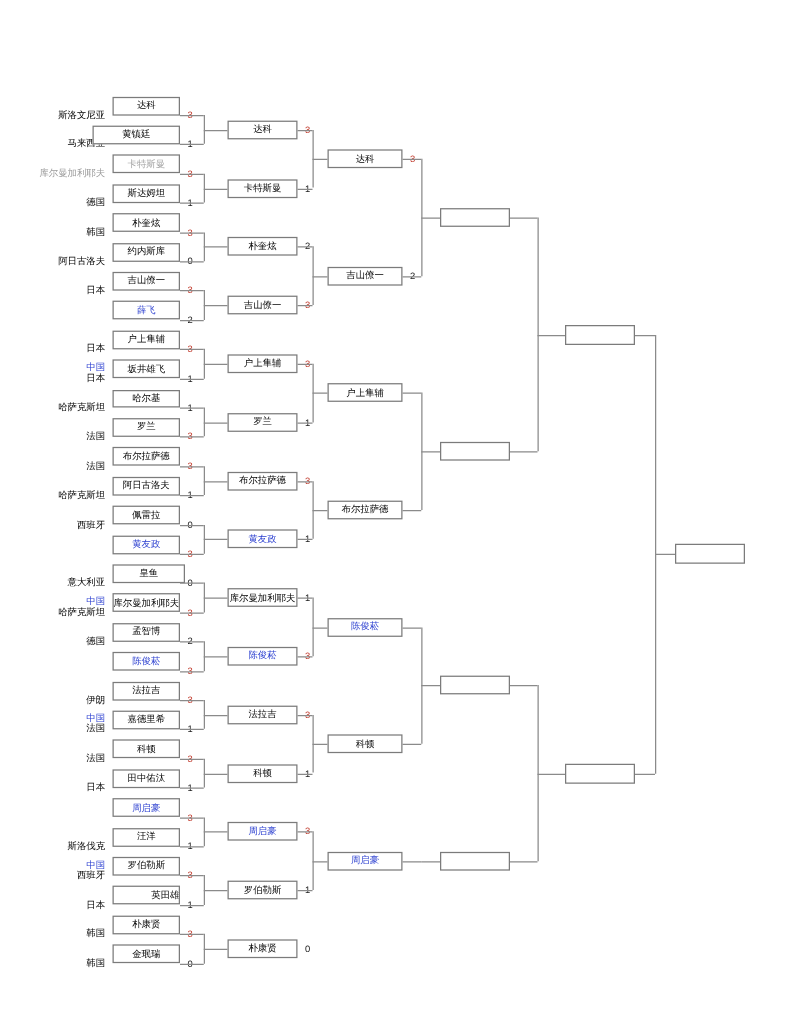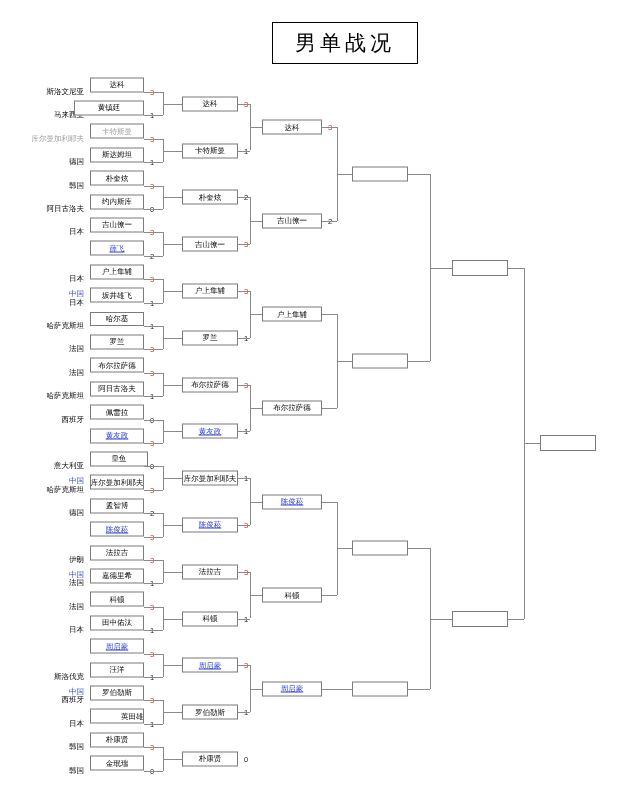--- a/index.html
+++ b/index.html
@@ -38,38 +38,37 @@
     border:1px solid #7b7b7b;
     background:#fff;
     box-sizing:border-box;
     font-size:7.5px;
     color:#000;
     display:flex;align-items:center;justify-content:center;
     white-space:nowrap;
     overflow:hidden;
     transform:translateY(-50%);
   }
-  .slot.cn{color:#2b3fd0;text-decoration:underline;}
+  .slot.cn{color:#2b3fd0;}
   .slot.dim{color:#a0a0a0;}
   .score{
     position:absolute;
     font-size:7.5px;
     color:#c0392b;
     transform:translateY(-50%);
   }
   .score.lose{color:#1a1a1a;}
   .ln{position:absolute;background:#8a8a8a;}
   .hln{height:1px;}
   .vln{width:1px;}
 </style>
 </head>
 <body>
 
 <div id="stage">
-  <div class="title-box">男单战况</div>
 <div class="country" style="left: 10px; top: 92px; width: 74px;">斯洛文尼亚</div>
     <div class="slot" style="left: 90px; top: 84.5px; width: 54px; height: 15px;">达科</div>
     <div class="score" style="left: 150px; top: 92px;">3</div>
     <div class="country" style="left: 10px; top: 115.4px; width: 74px;">马来西亚</div>
     <div class="slot" style="left: 74px; top: 107.9px; width: 70px; height: 15px;">黄镇廷</div>
     <div class="score lose" style="left: 150px; top: 115.4px;">1</div>
     <div class="country dim" style="left: 10px; top: 138.8px; width: 74px;">库尔曼加利耶夫</div>
     <div class="slot dim" style="left: 90px; top: 131.3px; width: 54px; height: 15px;">卡特斯曼</div>
     <div class="score" style="left: 150px; top: 138.8px;">3</div>
     <div class="country" style="left: 10px; top: 162.2px; width: 74px;">德国</div>

